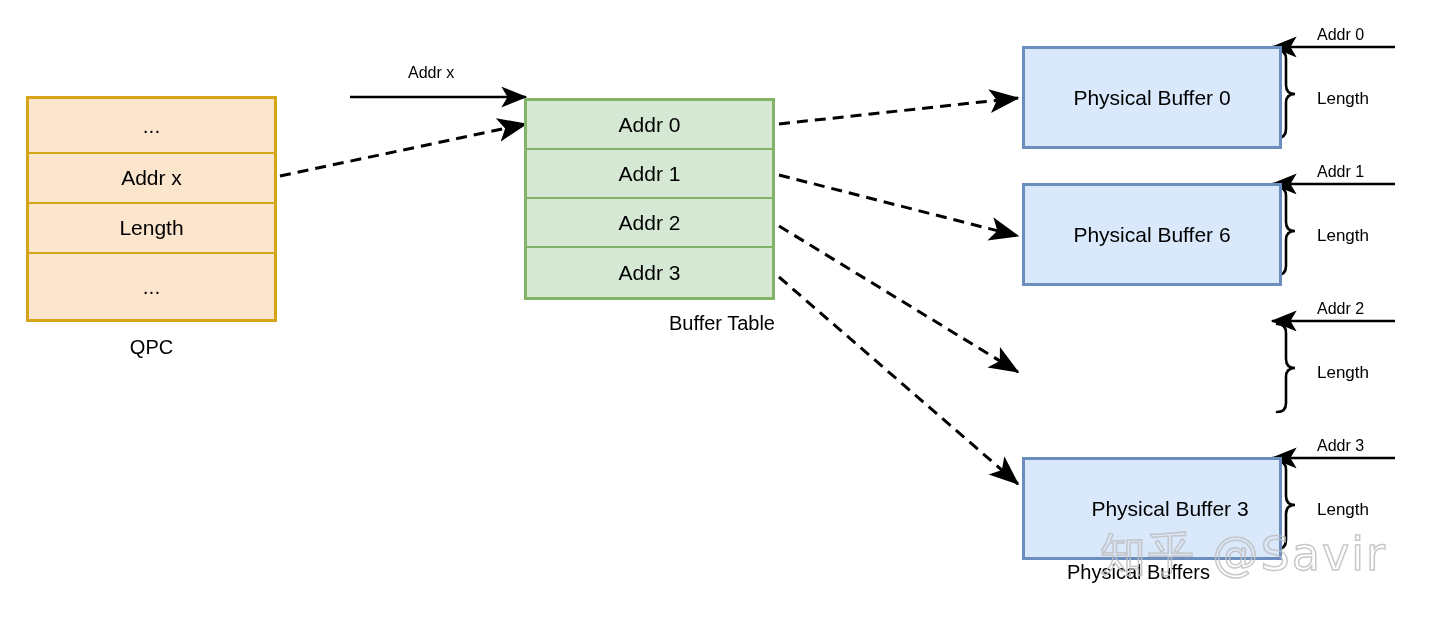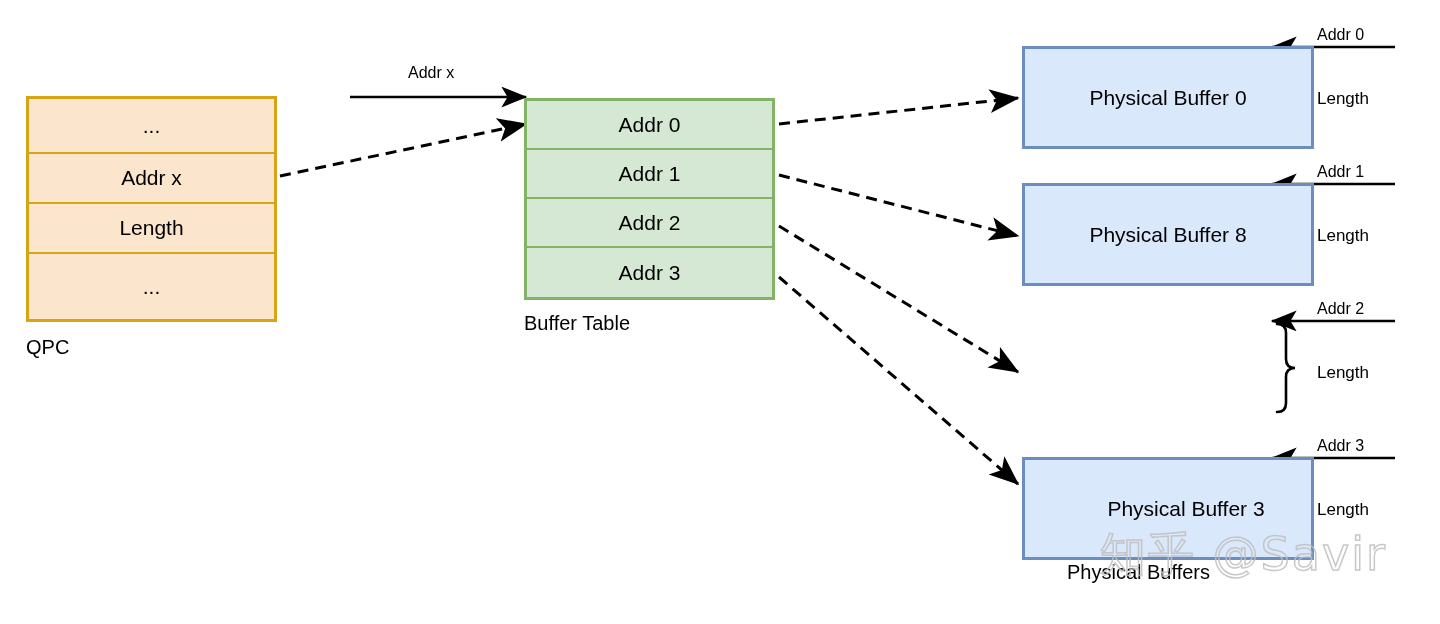--- a/index.html
+++ b/index.html
@@ -70,21 +70,21 @@
     justify-content: center;
     font-size: 21px;
     color: #000;
     border-bottom: 2px solid #82b366;
   }
   .buf-row:last-child { border-bottom: none; }
 
   .phys-buf {
     position: absolute;
     left: 1022px;
-    width: 292px;
+    width: 260px;
     height: 103px;
     border: 3px solid #6c8ebf;
     box-sizing: border-box;
     background: #dae8fc;
     display: flex;
     align-items: center;
     justify-content: center;
     font-size: 21px;
     color: #000;
   }
@@ -176,48 +176,48 @@
     <div class="qpc-row" style="height:50px">
       <span>Addr x</span>
     </div>
     <div class="qpc-row" style="height:50px">
       <span>Length</span>
     </div>
     <div class="qpc-row" style="height:65px">
       <span>...</span>
     </div>
   </div>
-  <div class="caption" style="left:26px; top:336px; width:251px; text-align:left;">QPC</div>
+  <div class="caption" style="left:26px; top:336px; width:251px; text-align:center;">QPC</div>
 
   <div class="edge-label" style="left:408px; top:64px;">Addr x</div>
 
   <div class="buf-table">
     <div class="buf-row">
       <span>Addr 0</span>
     </div>
     <div class="buf-row">
       <span>Addr 1</span>
     </div>
     <div class="buf-row">
       <span>Addr 2</span>
     </div>
     <div class="buf-row">
       <span>Addr 3</span>
     </div>
   </div>
-  <div class="caption" style="left:524px; top:312px; width:251px; text-align:left;">Buffer Table</div>
+  <div class="caption" style="left:524px; top:312px; width:251px; text-align:right;">Buffer Table</div>
 
   <div class="phys-buf" style="top:46px;">
     <span>Physical Buffer 0</span>
   </div>
   <div class="addr-label" style="top:26px;">Addr 0</div>
   <div class="len-label" style="top:89px;">Length</div>
 
   <div class="phys-buf" style="top:183px;">
-    <span>Physical Buffer 8</span>
+    <span>Physical Buffer 6</span>
   </div>
   <div class="addr-label" style="top:163px;">Addr 1</div>
   <div class="len-label" style="top:226px;">Length</div>
 
   <div class="addr-label" style="top:300px;">Addr 2</div>
   <div class="len-label" style="top:363px;">Length</div>
 
   <div class="phys-buf" style="top:457px;padding-left:36px;">
     <span>Physical Buffer 3</span>
   </div>

